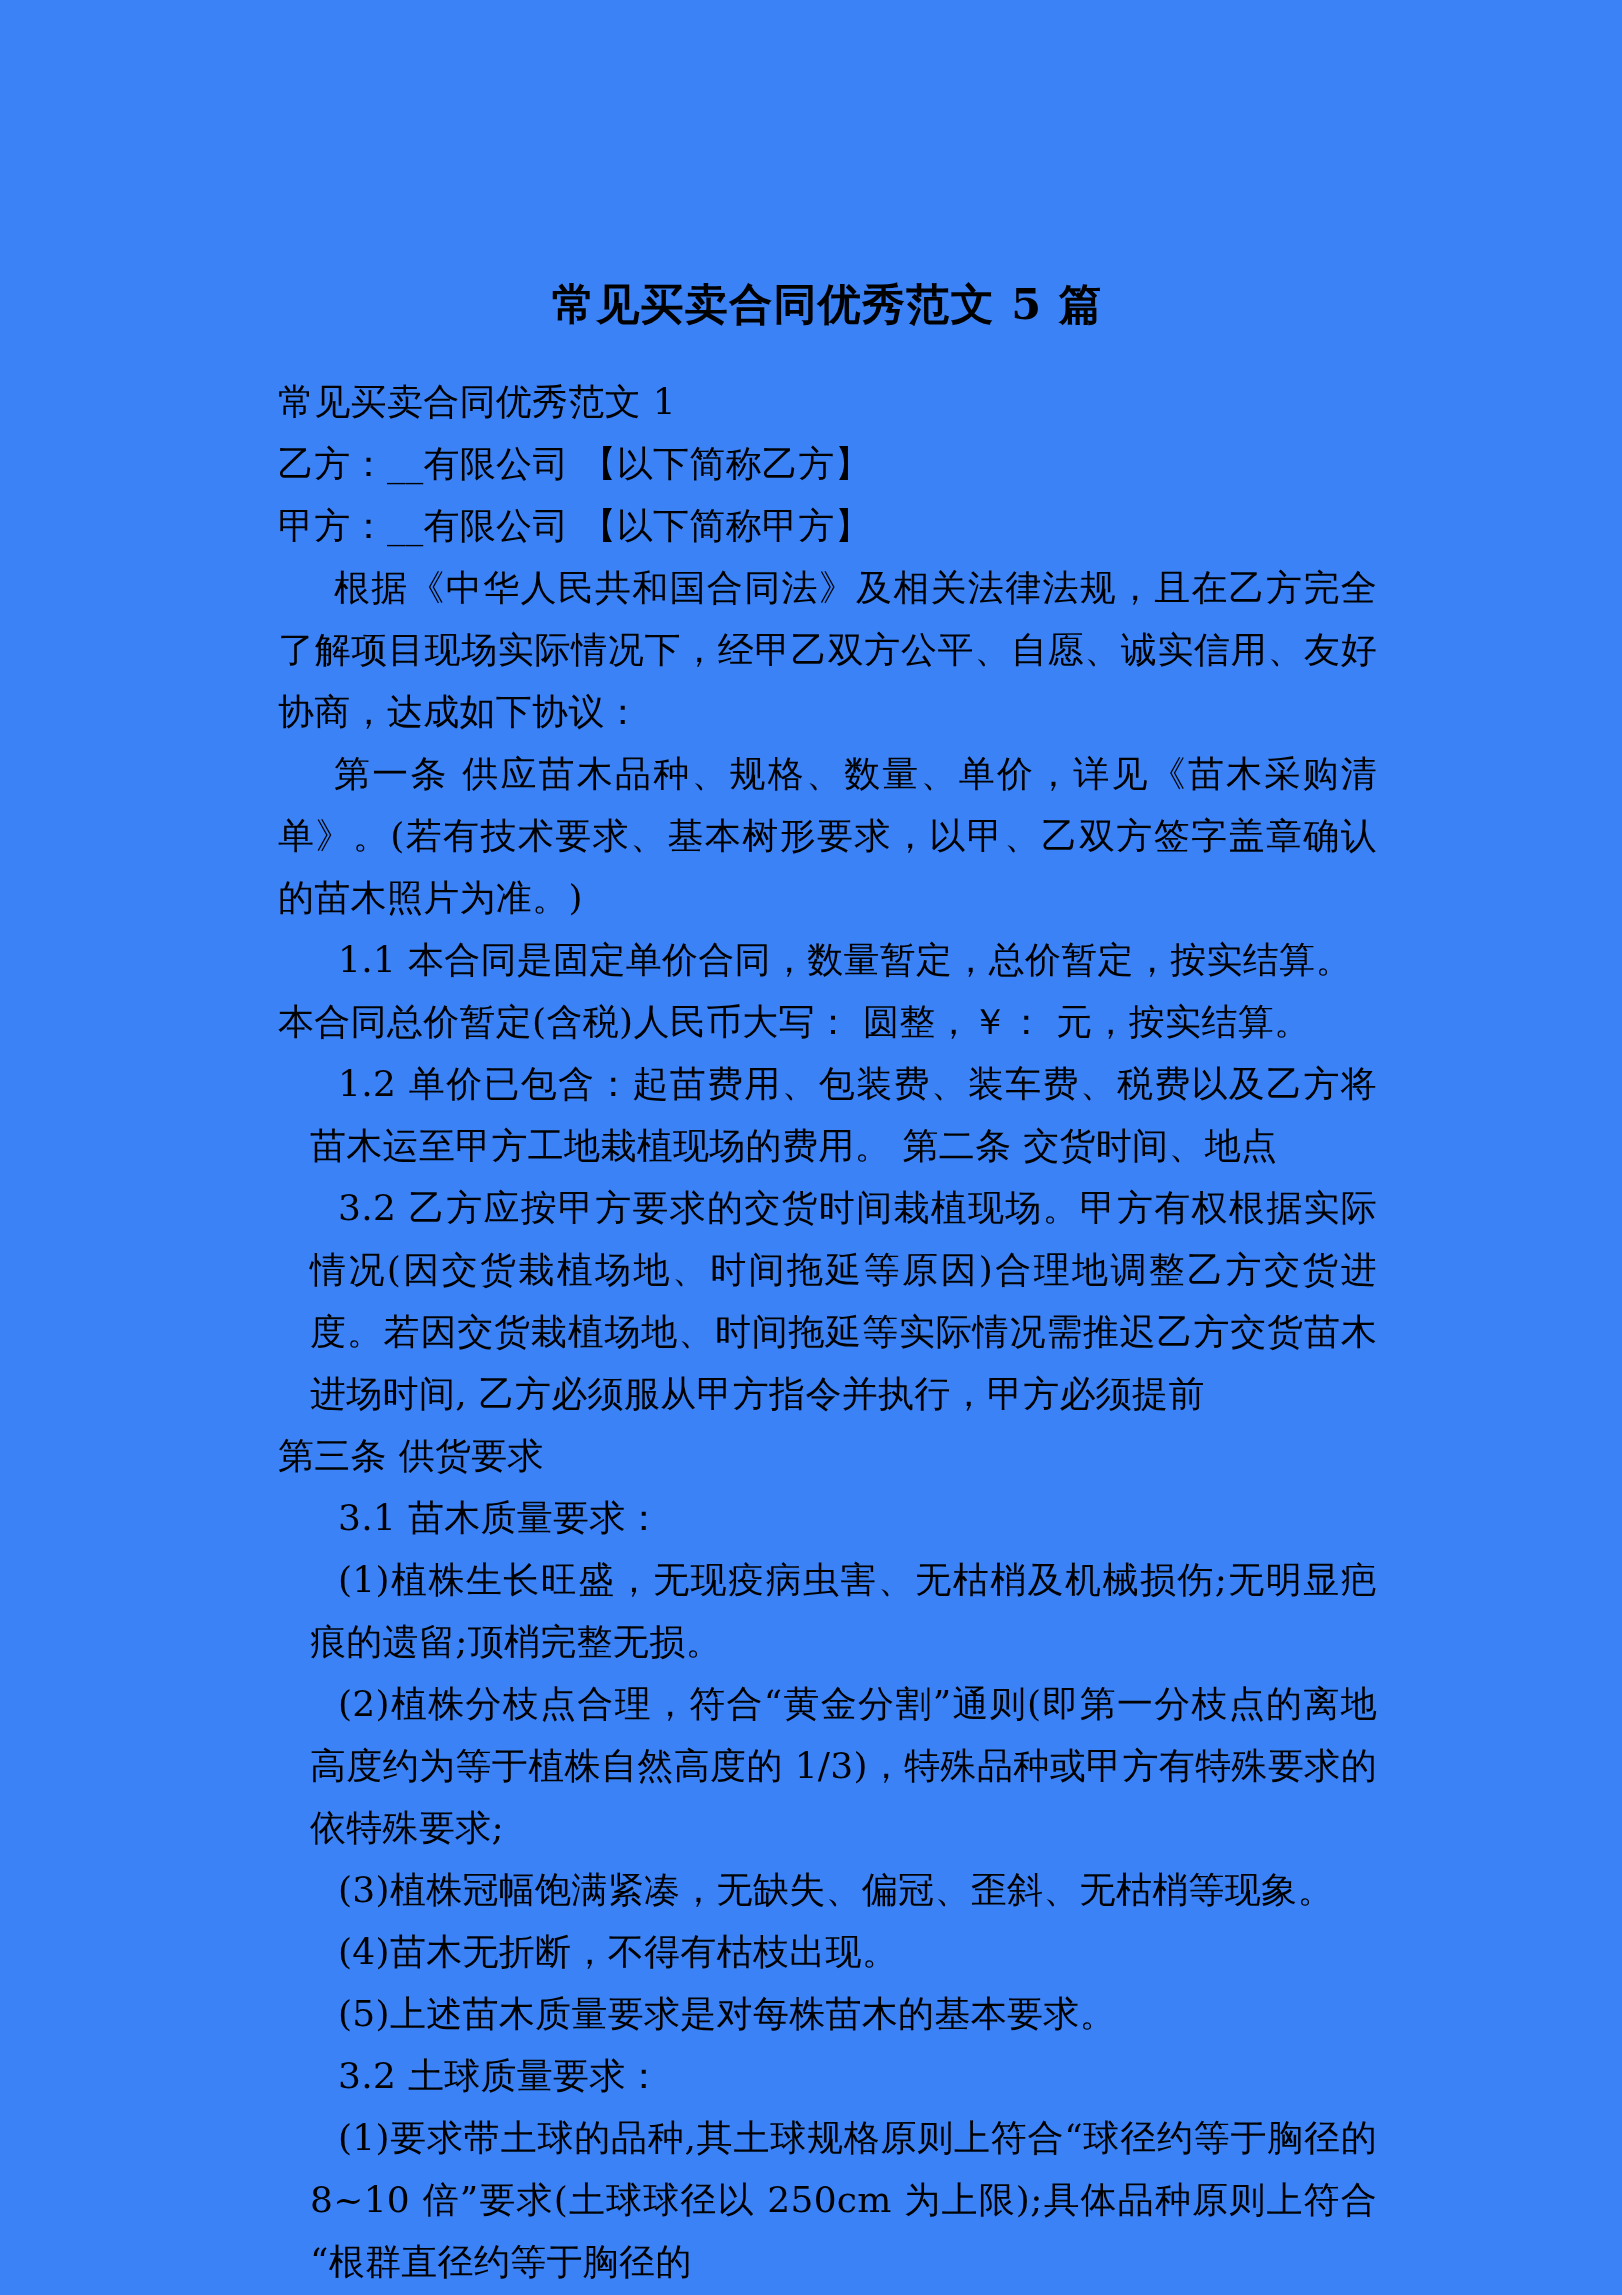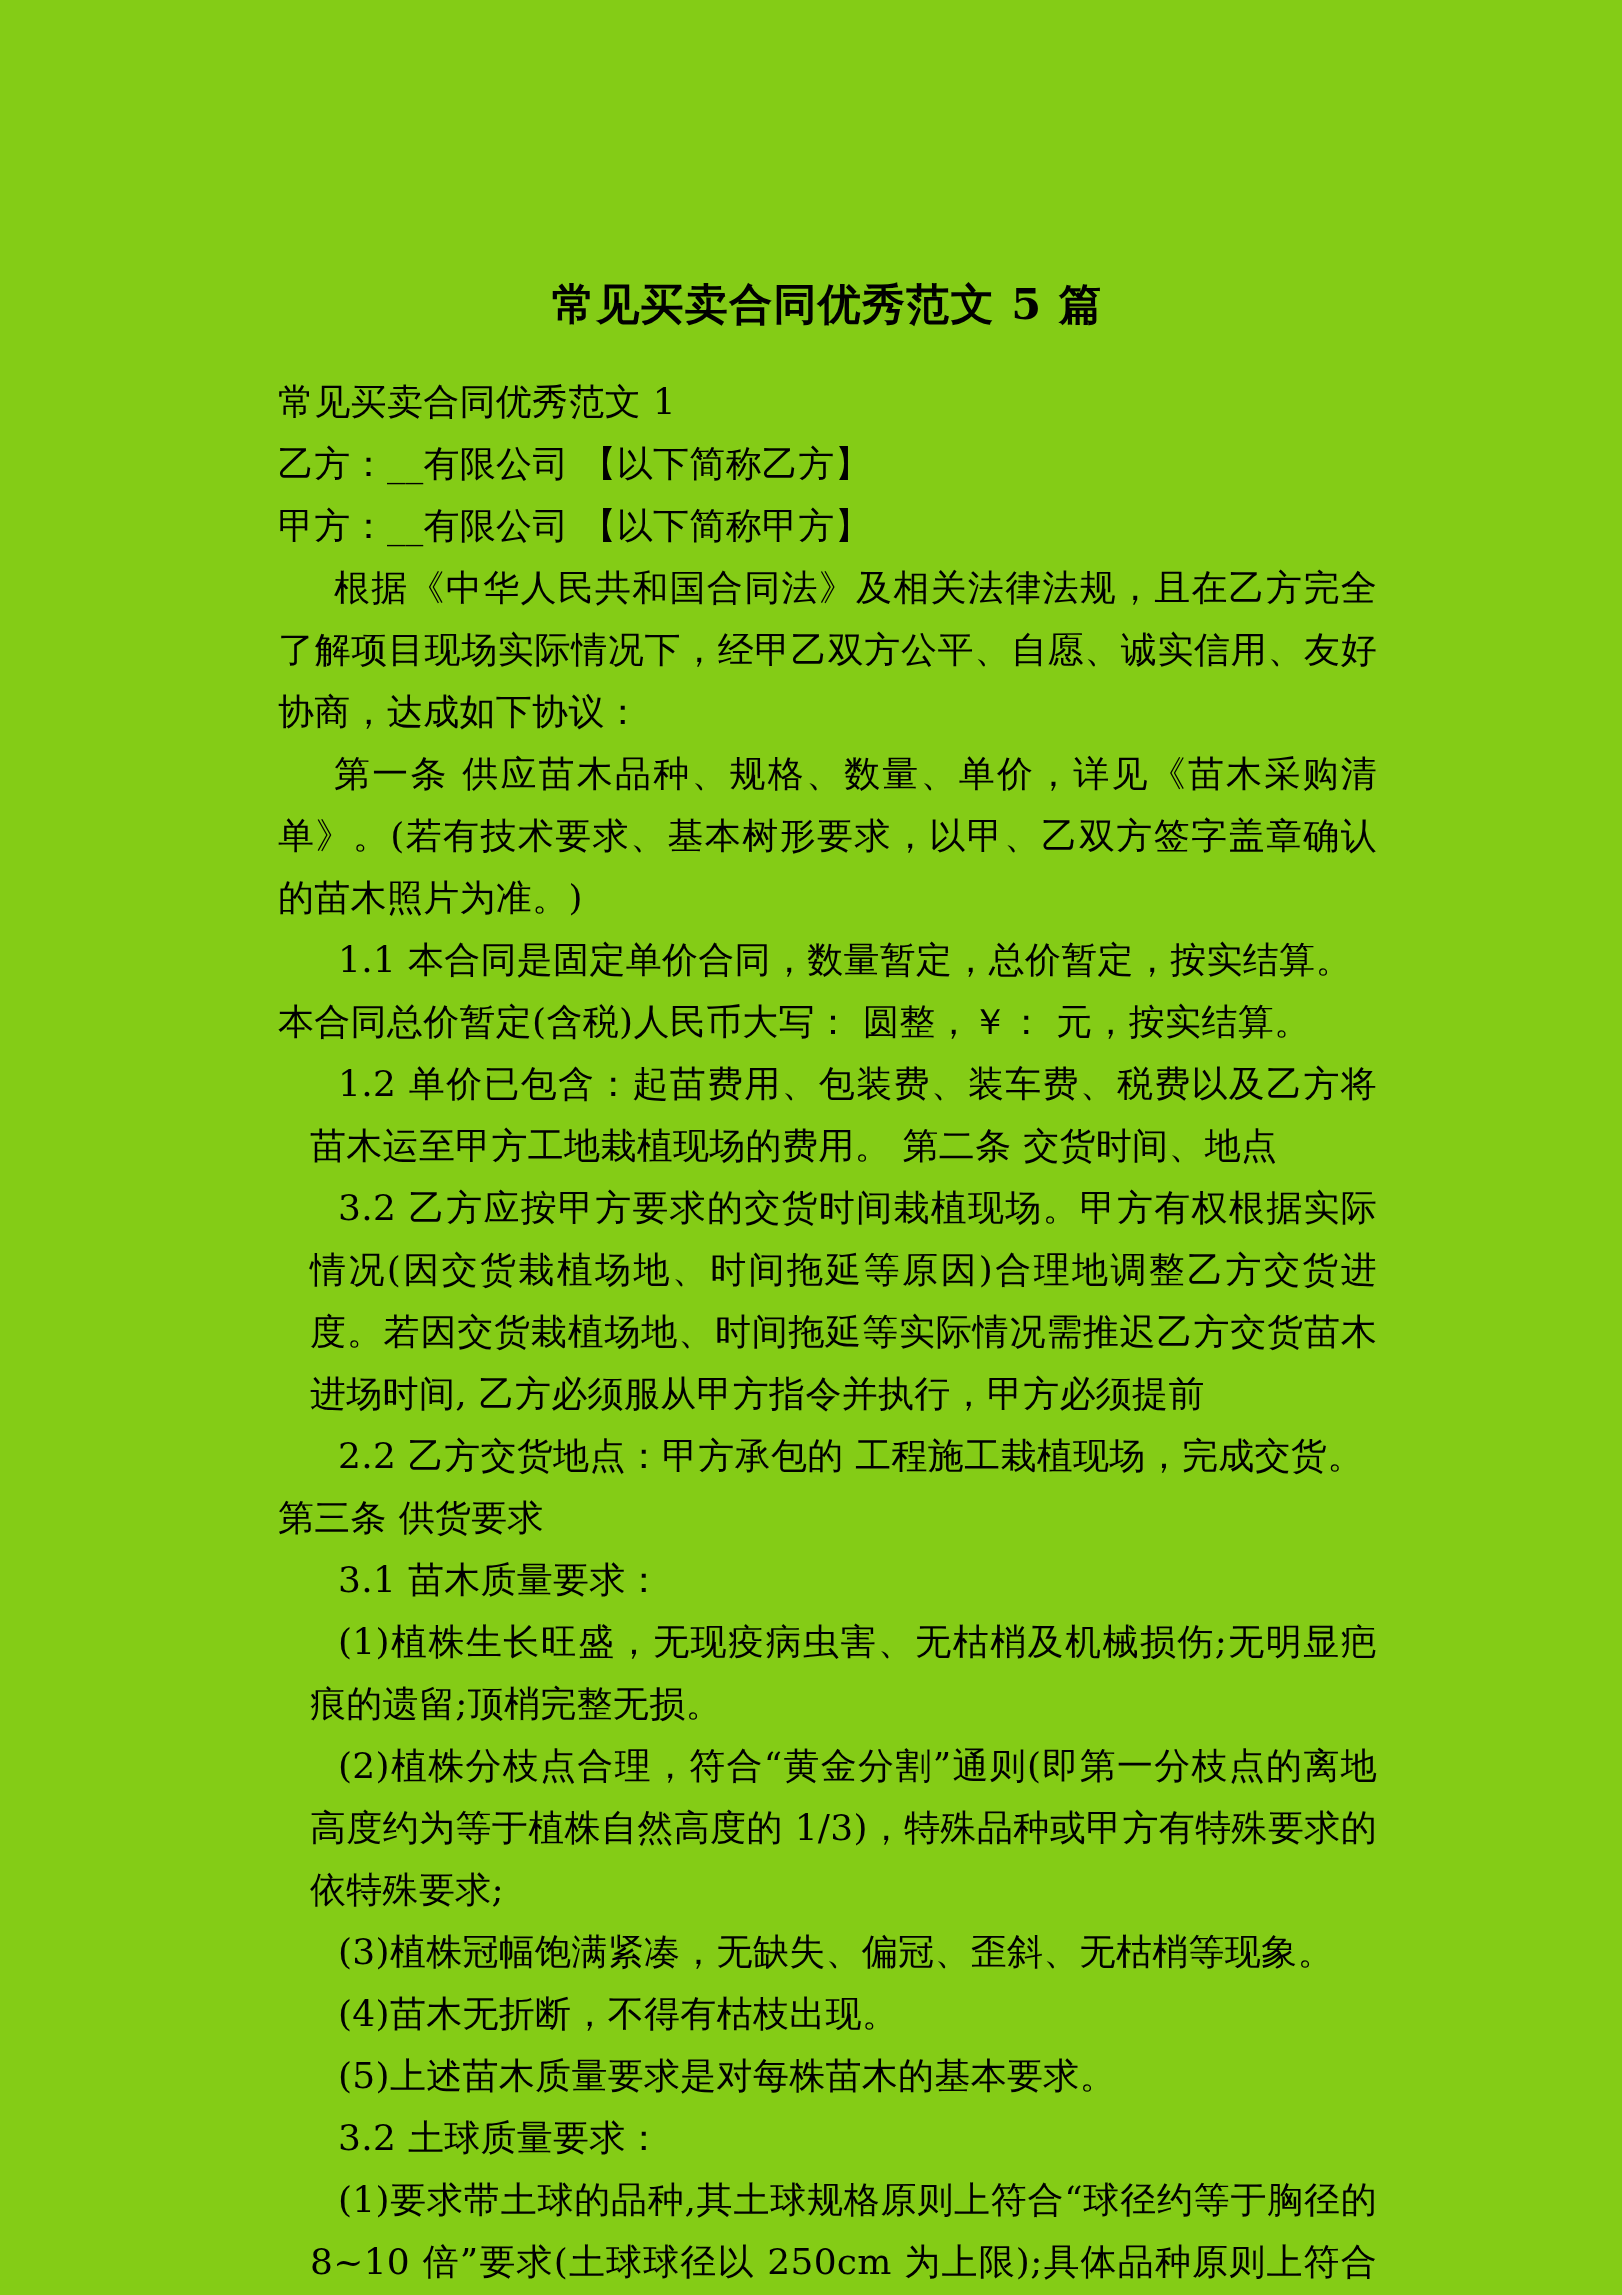--- a/index.html
+++ b/index.html
@@ -12,21 +12,21 @@
     height: 2295px;
     font-family: "DejaVu Serif", "Liberation Serif", serif;
     color: #000000;
     -webkit-font-smoothing: antialiased;
   }
 
   .page {
     position: relative;
     width: 1623px;
     height: 2295px;
-    background: #84cc16;
+    background: #3b82f6;
     overflow: hidden;
   }
 
   .content {
     position: absolute;
     left: 278px;
     top: 196px;
     width: 1099px;
   }
 
@@ -71,21 +71,20 @@
     <div id="paragraph-container">
         <p class="para noindent">常见买卖合同优秀范文 1</p>
         <p class="para noindent">乙方：__有限公司 【以下简称乙方】</p>
         <p class="para noindent">甲方：__有限公司 【以下简称甲方】</p>
         <p class="para">根据《中华人民共和国合同法》及相关法律法规，且在乙方完全了解项目现场实际情况下，经甲乙双方公平、自愿、诚实信用、友好协商，达成如下协议：</p>
         <p class="para">第一条 供应苗木品种、规格、数量、单价，详见《苗木采购清单》。(若有技术要求、基本树形要求，以甲、乙双方签字盖章确认的苗木照片为准。)</p>
         <p class="para indent1">1.1 本合同是固定单价合同，数量暂定，总价暂定，按实结算。</p>
         <p class="para noindent">本合同总价暂定(含税)人民币大写： 圆整，￥： 元，按实结算。</p>
         <p class="para indent1">1.2 单价已包含：起苗费用、包装费、装车费、税费以及乙方将苗木运至甲方工地栽植现场的费用。 第二条 交货时间、地点</p>
         <p class="para indent1">3.2 乙方应按甲方要求的交货时间栽植现场。甲方有权根据实际情况(因交货栽植场地、时间拖延等原因)合理地调整乙方交货进度。若因交货栽植场地、时间拖延等实际情况需推迟乙方交货苗木进场时间, 乙方必须服从甲方指令并执行，甲方必须提前</p>
-        <p class="para indent1">2.2 乙方交货地点：甲方承包的 工程施工栽植现场，完成交货。</p>
         <p class="para noindent">第三条 供货要求</p>
         <p class="para indent1">3.1 苗木质量要求：</p>
         <p class="para indent1">(1)植株生长旺盛，无现疫病虫害、无枯梢及机械损伤;无明显疤痕的遗留;顶梢完整无损。</p>
         <p class="para indent1">(2)植株分枝点合理，符合“黄金分割”通则(即第一分枝点的离地高度约为等于植株自然高度的 1/3)，特殊品种或甲方有特殊要求的依特殊要求;</p>
         <p class="para indent1">(3)植株冠幅饱满紧凑，无缺失、偏冠、歪斜、无枯梢等现象。</p>
         <p class="para indent1">(4)苗木无折断，不得有枯枝出现。</p>
         <p class="para indent1">(5)上述苗木质量要求是对每株苗木的基本要求。</p>
         <p class="para indent1">3.2 土球质量要求：</p>
         <p class="para indent1">(1)要求带土球的品种,其土球规格原则上符合“球径约等于胸径的 8~10 倍”要求(土球球径以 250cm 为上限);具体品种原则上符合 “根群直径约等于胸径的</p>
       </div>

